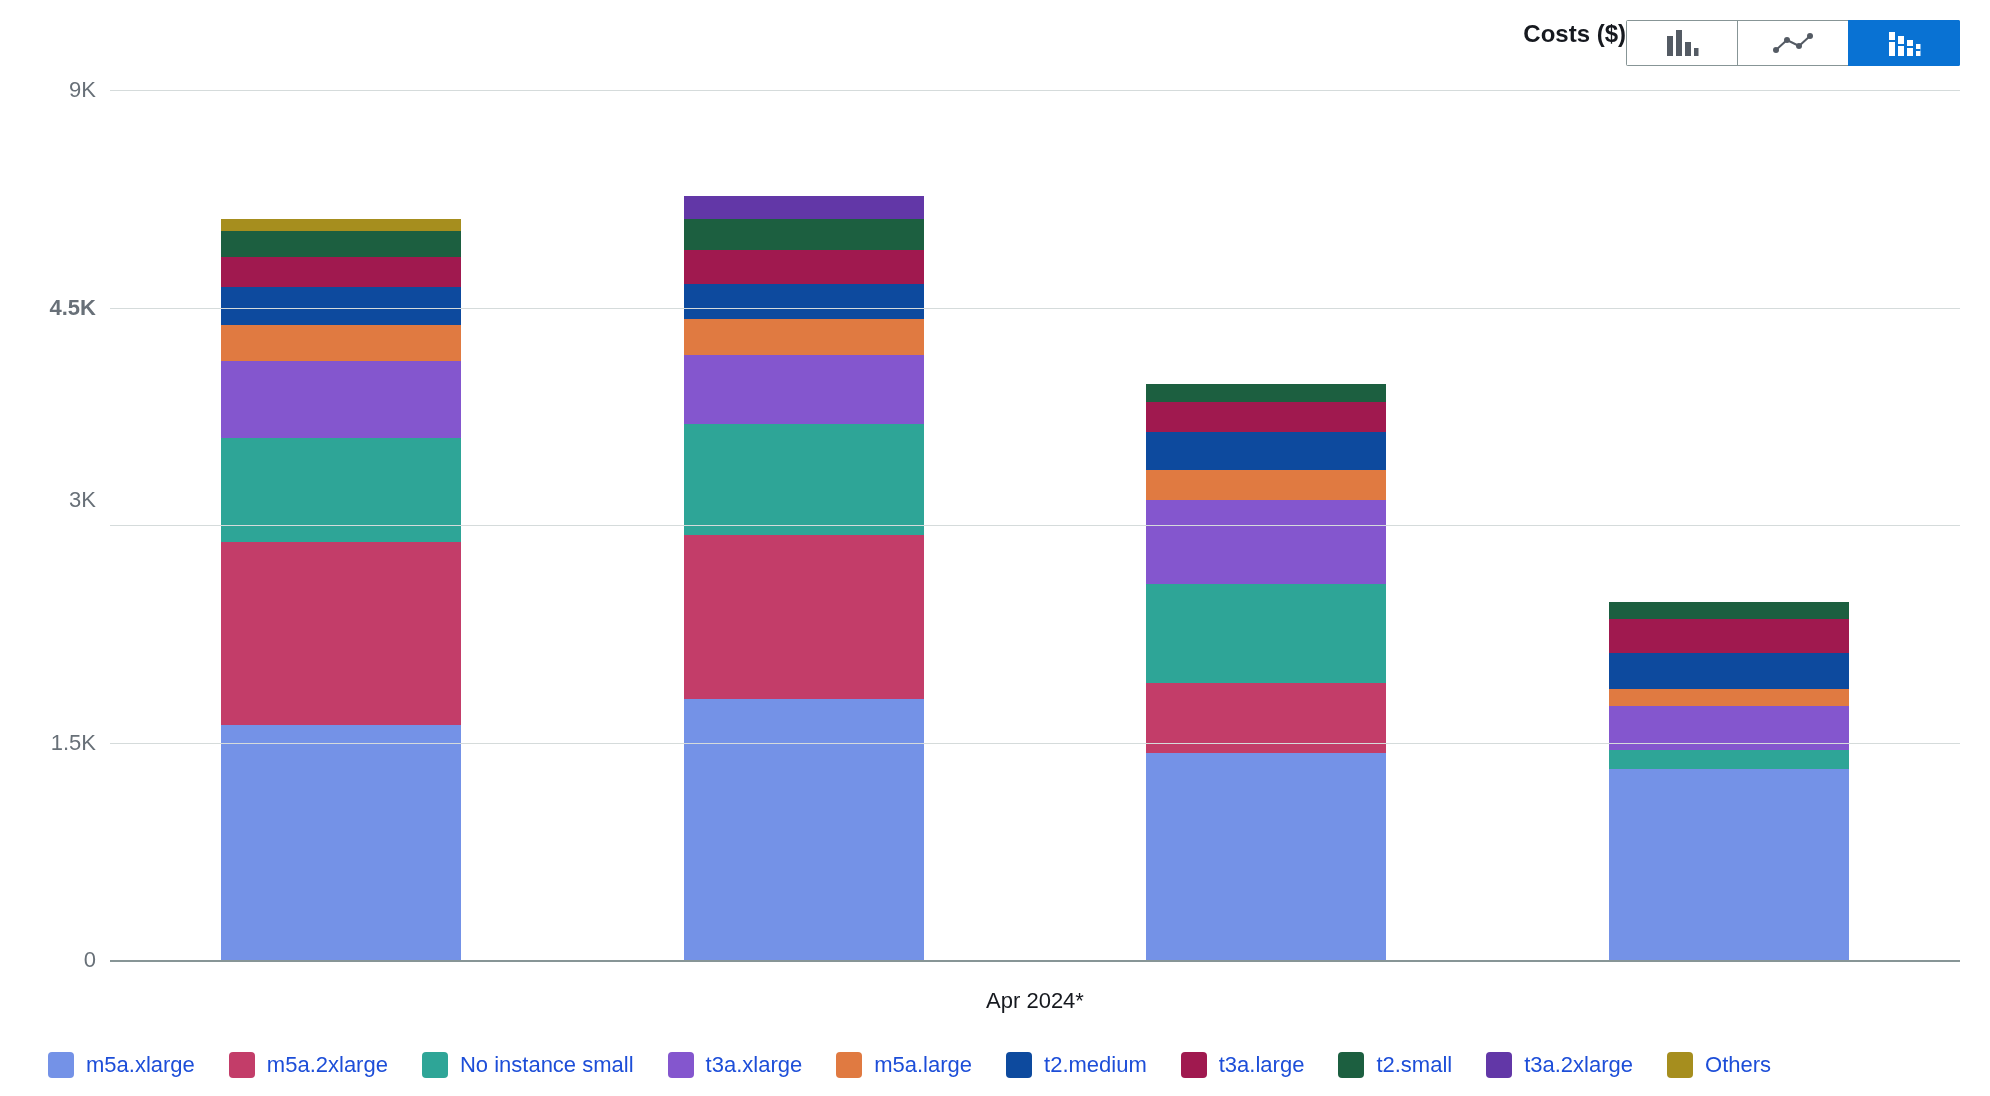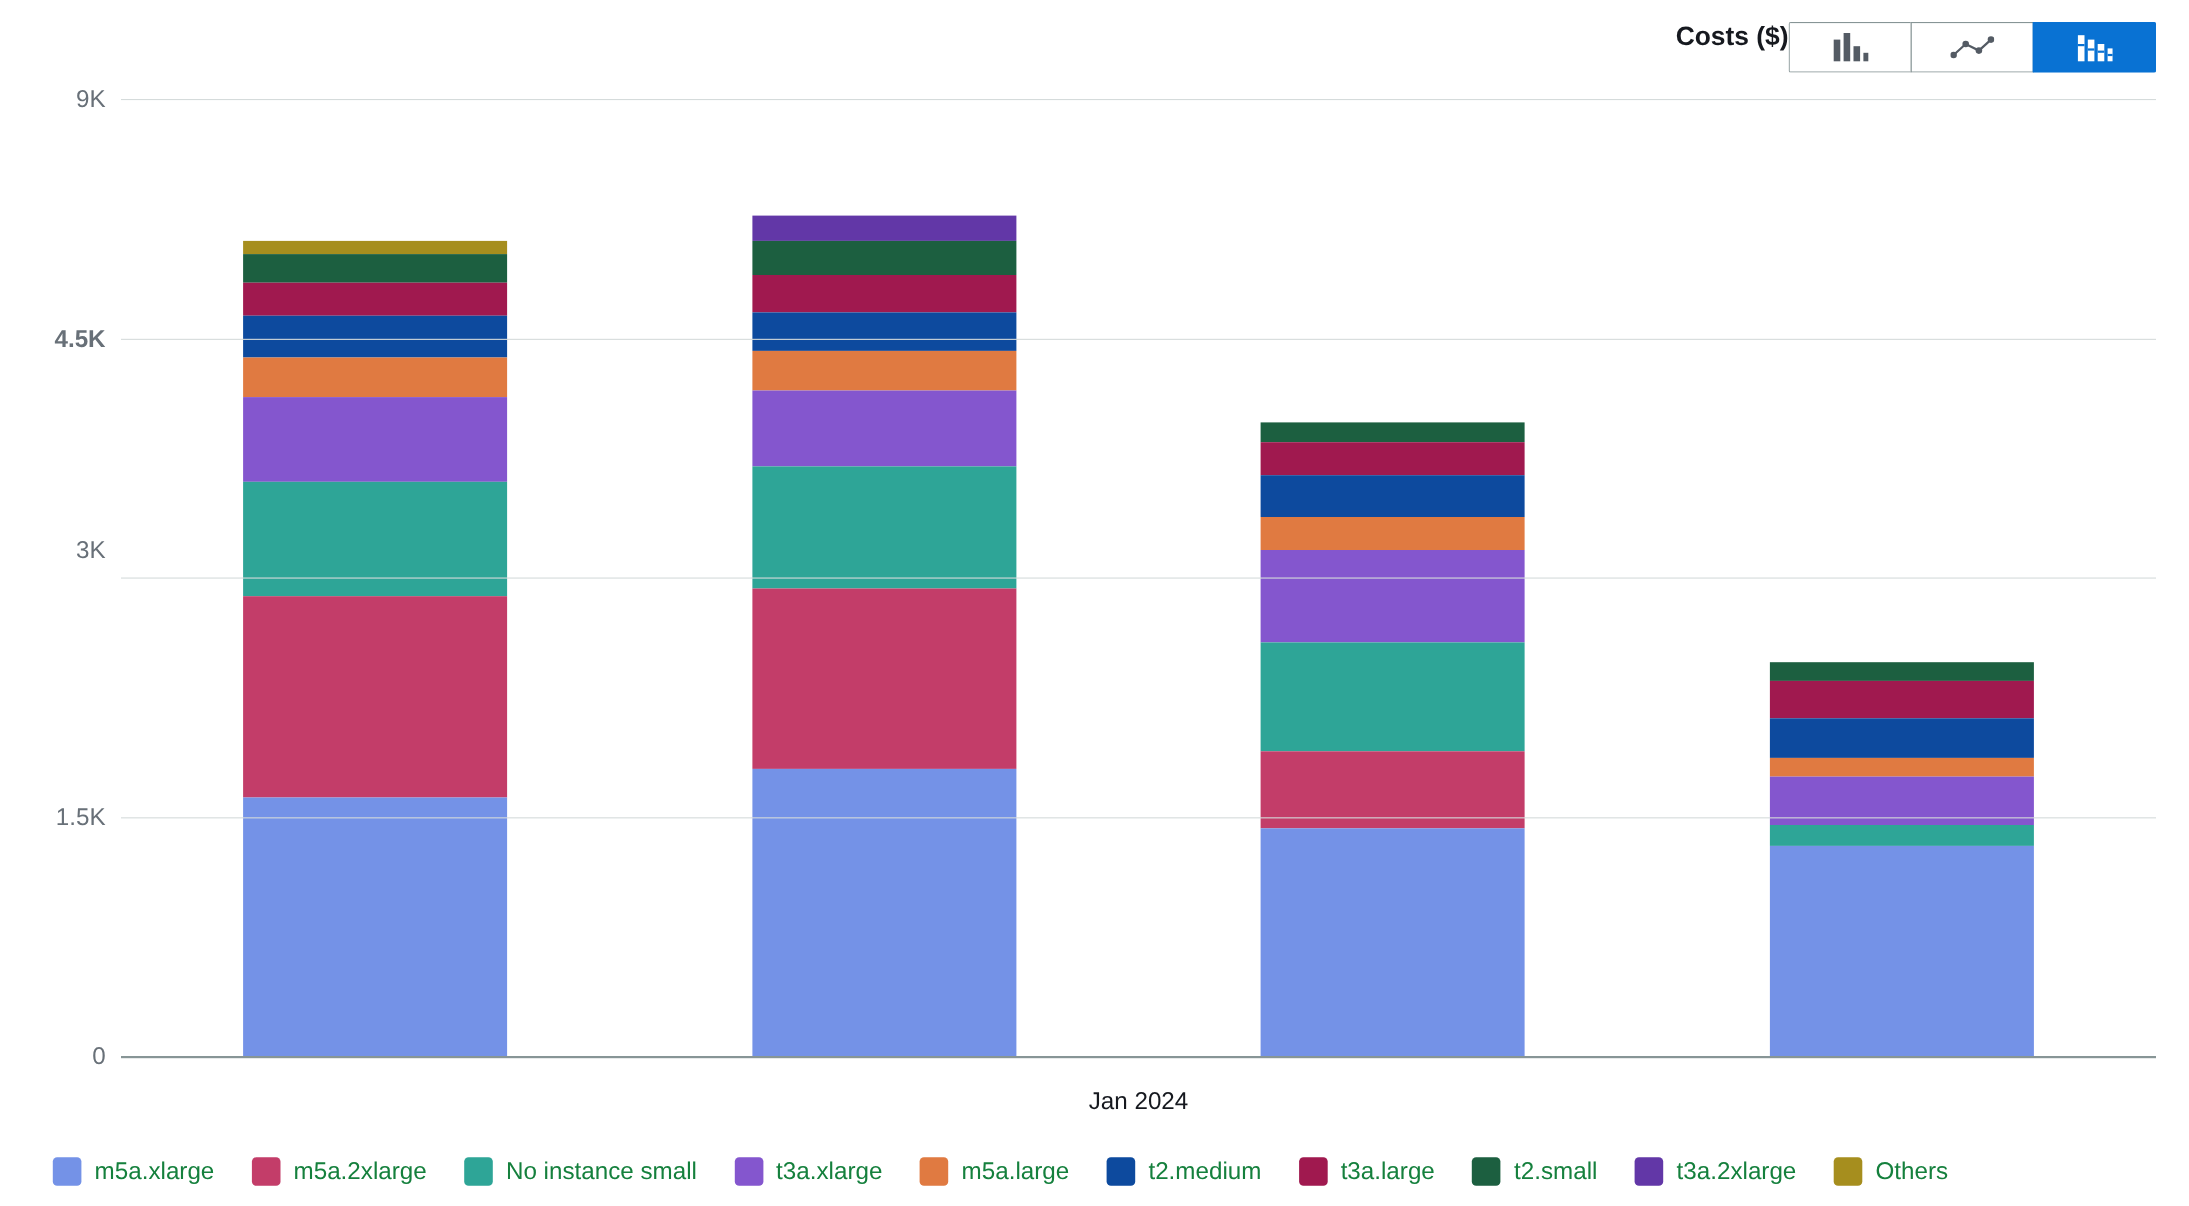--- a/index.html
+++ b/index.html
@@ -120,21 +120,21 @@
     display: flex;
     flex-wrap: wrap;
     gap: 20px 34px;
     align-items: center;
   }
   .legend-item {
     display: flex;
     align-items: flex-end;
     gap: 12px;
     font-size: 22px;
-    color: #15803d;
+    color: #1d4ed8;
   }
   .swatch {
     width: 26px;
     height: 26px;
     border-radius: 4px;
   }
 </style>
 </head>
 <body>
 
@@ -237,21 +237,21 @@
           </div>
         </div>
     <div class="grid-line" style="top: 652.5px;"></div>
         <div class="grid-line" style="top: 435px;"></div>
         <div class="grid-line" style="top: 217.5px;"></div>
         <div class="grid-line" style="top: 0px;"></div>
       </div>
   </div>
 
   <div class="x-axis" id="x-axis">
-      <div class="x-label">Jan 2024</div>
+      <div class="x-label">Apr 2024*</div>
     </div>
   <div class="legend" id="legend">
       <div class="legend-item">
         <div class="swatch" style="background: rgb(116, 146, 231);"></div>
         <span>m5a.xlarge</span>
       </div>
       <div class="legend-item">
         <div class="swatch" style="background: rgb(195, 61, 105);"></div>
         <span>m5a.2xlarge</span>
       </div>

